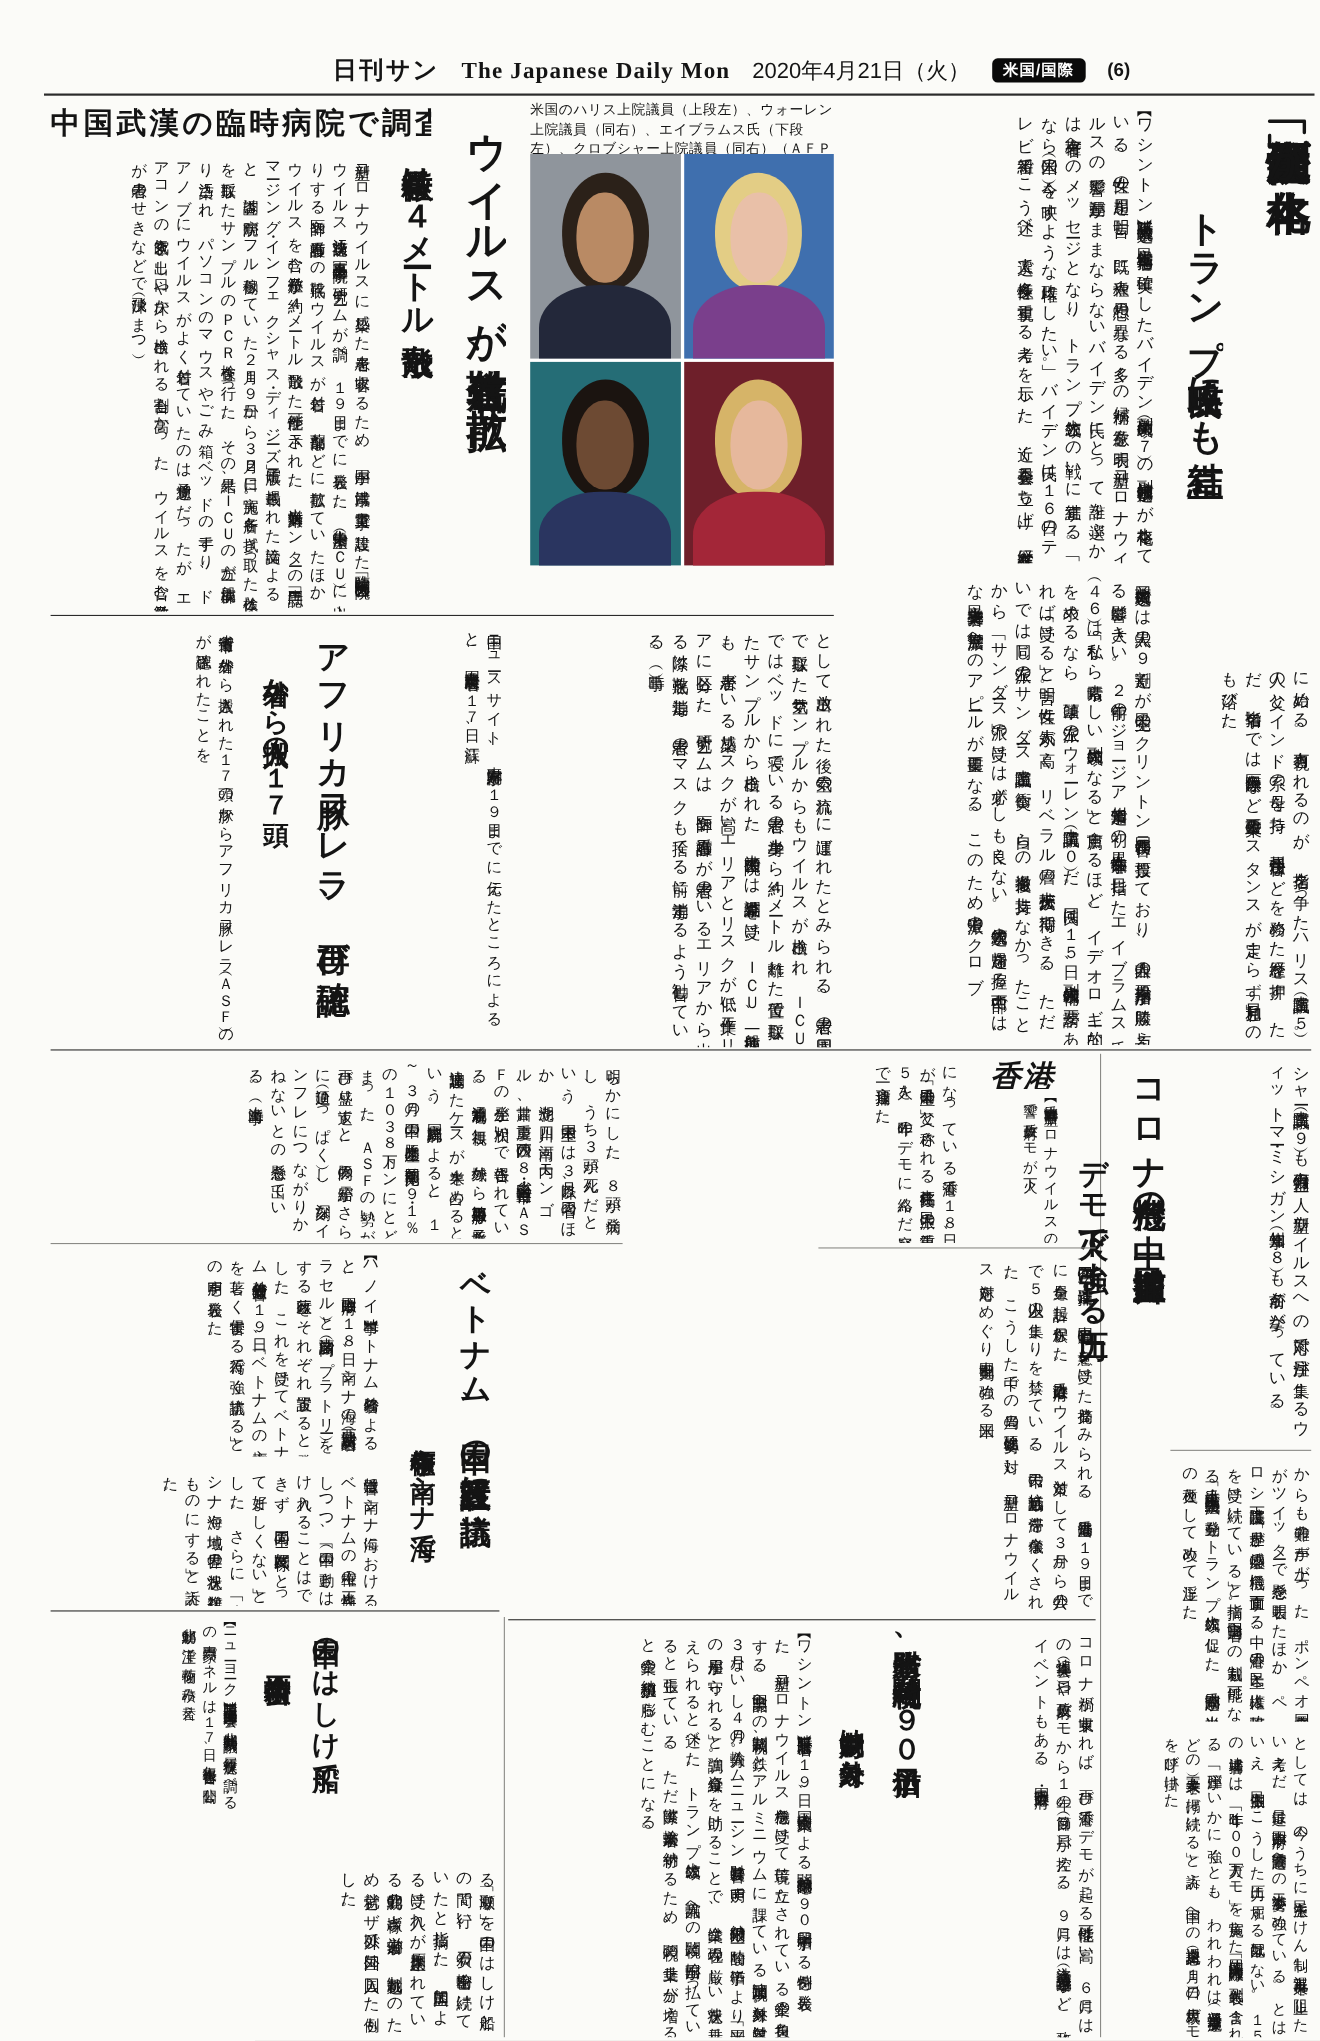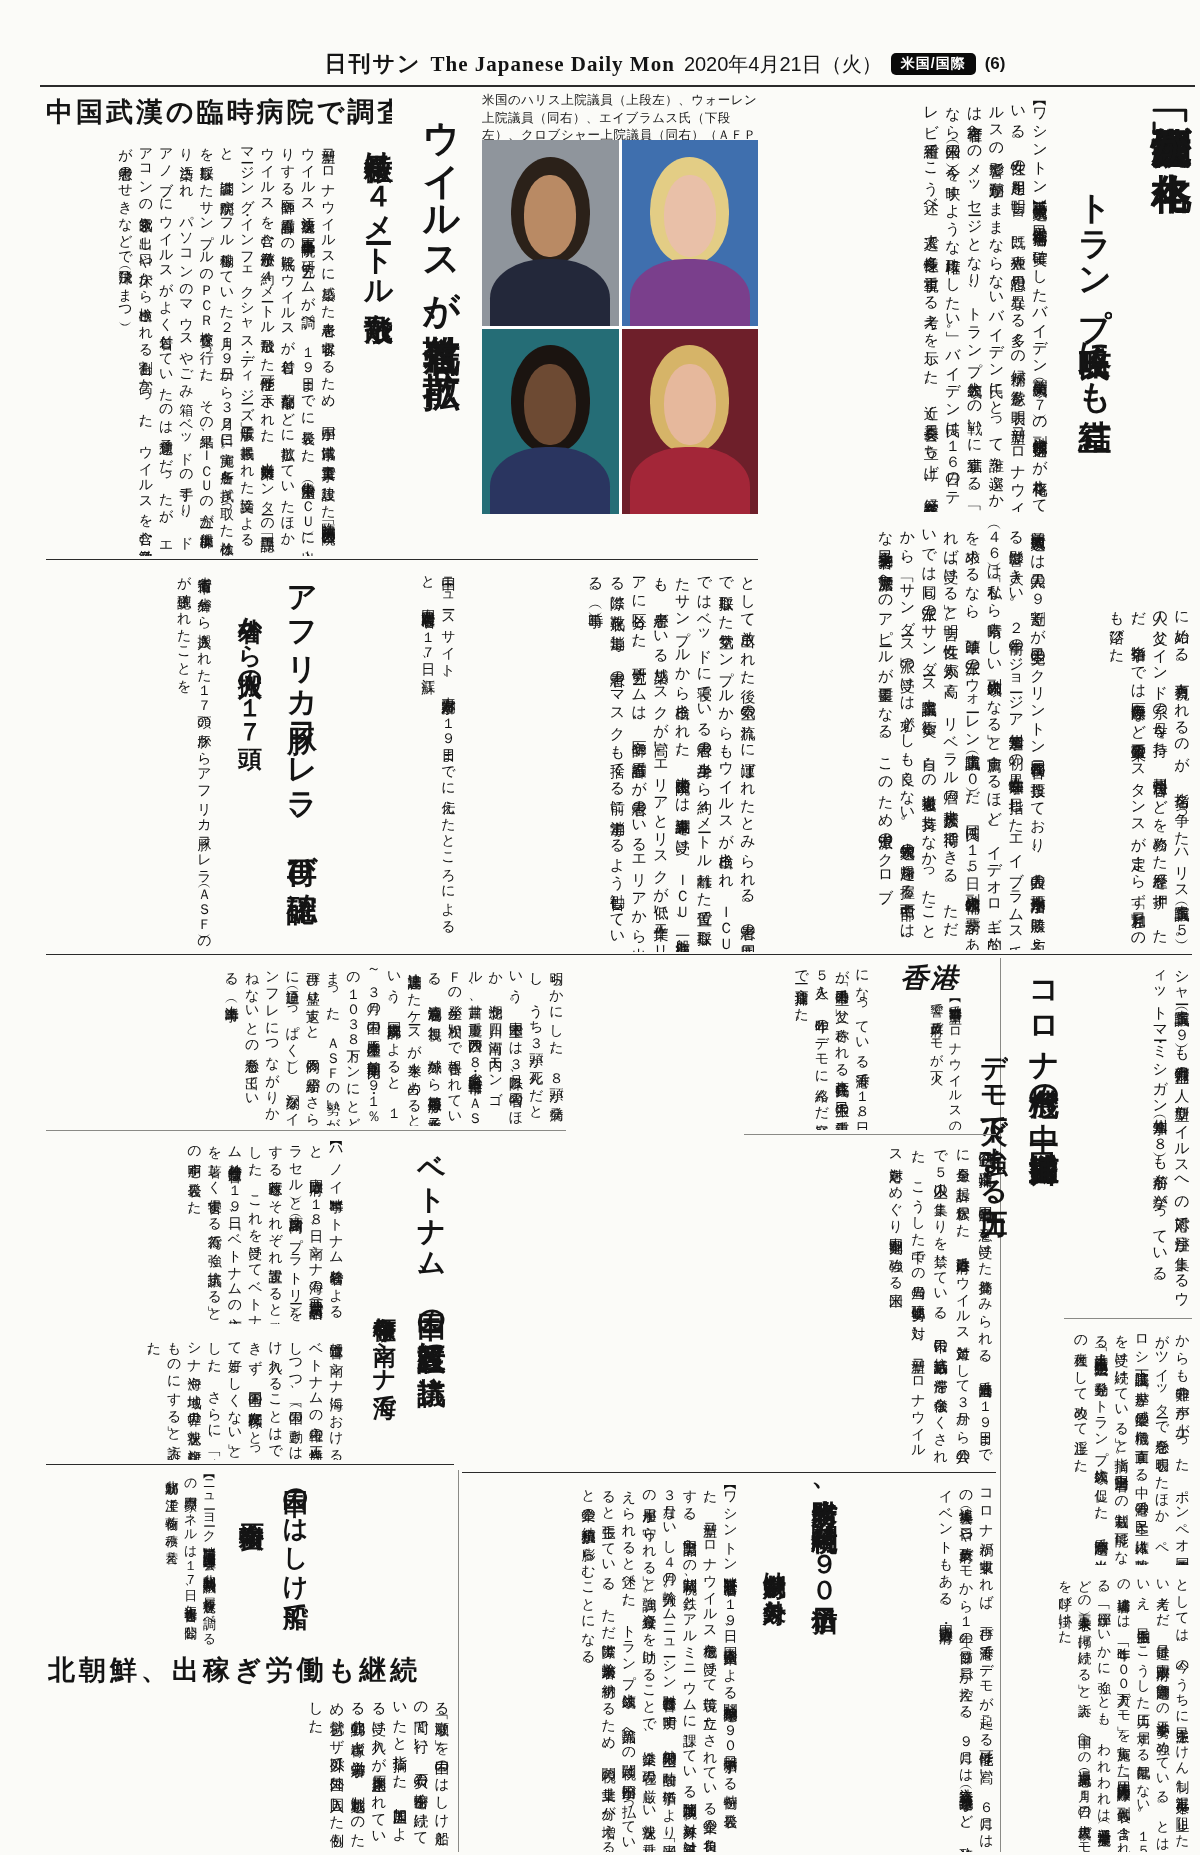--- a/index.html
+++ b/index.html
@@ -1,20 +1,20 @@
 <!DOCTYPE html>
 <html><head>
 <meta charset="utf-8">
 <style>
   html,body{margin:0;padding:0;background:#e8e8e4;}
   .page{position:relative;width:1200px;height:1855px;margin:0 auto;background:#fbfbf8;color:#141414;
         font-family:"Liberation Serif","DejaVu Serif",serif;overflow:hidden;}
   
   .masthead{position:absolute;left:0;top:46px;width:1200px;height:36px;display:flex;
-            justify-content:center;align-items:center;gap:9px;padding-left:130px;box-sizing:border-box;}
+            justify-content:center;align-items:center;gap:20px;padding-left:130px;box-sizing:border-box;}
   .mh-jp{font-family:"Liberation Sans","DejaVu Sans",sans-serif;font-weight:800;font-size:22px;letter-spacing:2px;}
   .mh-en{font-weight:700;font-size:21px;letter-spacing:1px;}
   .mh-date{font-family:"Liberation Sans","DejaVu Sans",sans-serif;font-size:20px;}
   .mh-badge{font-family:"Liberation Sans","DejaVu Sans",sans-serif;background:#0a0a0a;color:#fff;
             font-size:14px;font-weight:700;padding:2px 10px;border-radius:5px;letter-spacing:1px;}
   .mh-page{font-family:"Liberation Sans","DejaVu Sans",sans-serif;font-size:17px;font-weight:700;}
   
   .vt{position:absolute;writing-mode:vertical-rl;text-orientation:mixed;font-size:14px;line-height:1.45;
       letter-spacing:1px;overflow:hidden;text-align:start;}
   .vhead{position:absolute;writing-mode:vertical-rl;text-orientation:mixed;font-weight:900;
@@ -93,21 +93,20 @@
 
   <div class="vhead" style="left:394px;top:1136px;width:52px;height:496px;font-size:28px;">ベトナム、中国の行政区設置に抗議</div>
   <div class="vhead" style="left:354px;top:1300px;width:42px;height:310px;font-size:23px;font-weight:700;">領有権争う南シナ海で</div>
   <div class="vt" style="left:46px;top:1136px;width:300px;height:188px;">【ハノイ時事】ベトナム外務省によると、中国政府は１８日、南シナ海の西沙諸島（英語名パラセル）と南沙諸島（同スプラトリー）を管轄する行政区をそれぞれ設置すると発表した。これを受けてベトナム外務省報道官は１９日、「ベトナムの主権を著しく侵害する行為で強く抗議する」との声明を発表した。</div>
   <div class="vt" style="left:46px;top:1332px;width:300px;height:128px;">報道官は南シナ海におけるベトナムの主権の正当性を強調しつつ、「（中国の動きは）受け入れることはできず、国同士の友好関係にとって好ましくない」と批判した。さらに、「南シナ海や地域、世界の状況を複雑なものにする」と訴えた。</div>
   <div class="rule" style="left:46px;top:1464px;width:408px;height:1px;"></div>
 
   <div class="vhead" style="left:264px;top:1472px;width:44px;height:214px;font-size:25px;">中国のはしけ船で</div>
   <div class="vhead" style="left:224px;top:1504px;width:40px;height:112px;font-size:25px;">石炭密輸</div>
   <div class="vt" style="left:46px;top:1470px;width:172px;height:178px;font-size:13px;">【ニューヨーク時事】国連安全保障理事会の北朝鮮制裁決議の履行状況を調べる制裁委員会の専門家パネルは１７日、年次報告書を公開し、北朝鮮が洋上で荷物を積み替え</div>
-  <div class="hkick" style="left:48px;top:1652px;width:406px;height:34px;font-size:27px;letter-spacing:4px;">北朝鮮、出稼ぎ労働も継続</div>
   <div class="vt" style="left:46px;top:1692px;width:406px;height:156px;font-size:14.5px;">る「瀬取り」を中国のはしけ船との間で行い、石炭の密輸出を続けていたと指摘した。加盟国による受け入れが原則禁止されている北朝鮮の出稼ぎ労働者が、制裁逃れのため就労ビザ以外で外国に入国した例も報告した。</div>
 
   <div class="rule-light" style="left:458px;top:1470px;width:1px;height:382px;"></div>
   <div class="rule" style="left:462px;top:1472px;width:534px;height:1px;"></div>
   <div class="vhead" style="left:790px;top:1480px;width:48px;height:374px;font-size:26px;">米財務省、関税納付を９０日猶予</div>
   <div class="vhead" style="left:746px;top:1556px;width:40px;height:216px;font-size:23px;font-weight:700;">対中制裁は対象外</div>
   <div class="vt" style="left:462px;top:1480px;width:278px;height:372px;font-size:14px;">【ワシントン時事】米財務省は１９日、国内輸入企業による関税納付期限を９０日間猶予する特例を発表した。新型コロナウイルス危機を受けて苦境に立たされている企業の負担を軽減する。中国製品への制裁関税、鉄とアルミニウムに課している追加関税は対象外。対象は３月ないし４月の輸入分。ムニューシン財務長官は声明で、納付期限の一時的な猶予により「米国の雇用が守られる」と強調。資金繰りを助けることで、企業は現在の厳しい状況を乗り越えられると述べた。トランプ大統領は、輸入品への関税は輸出国が払っていると主張している。ただ実際は輸入業者が納付するため、関税の上乗せ分が増えると企業の納税負担が膨らむことになる。</div>
 
   <div class="rule-light" style="left:1000px;top:958px;width:1px;height:894px;"></div>
   <div class="hkick" style="left:900px;top:960px;width:60px;height:30px;font-size:28px;letter-spacing:2px;font-style:italic;">香港</div>

